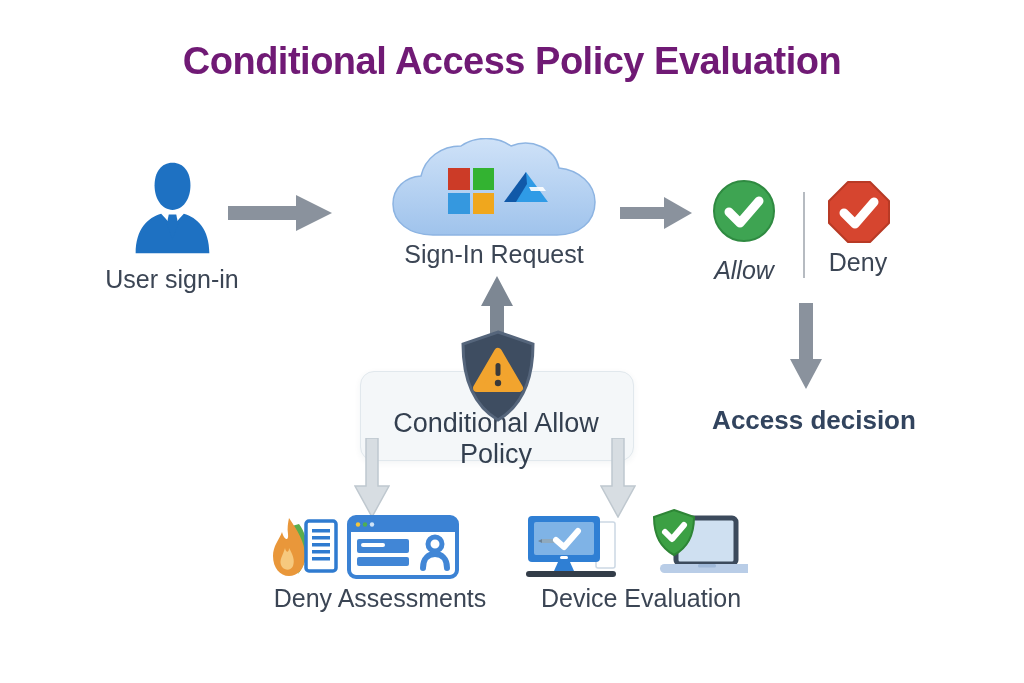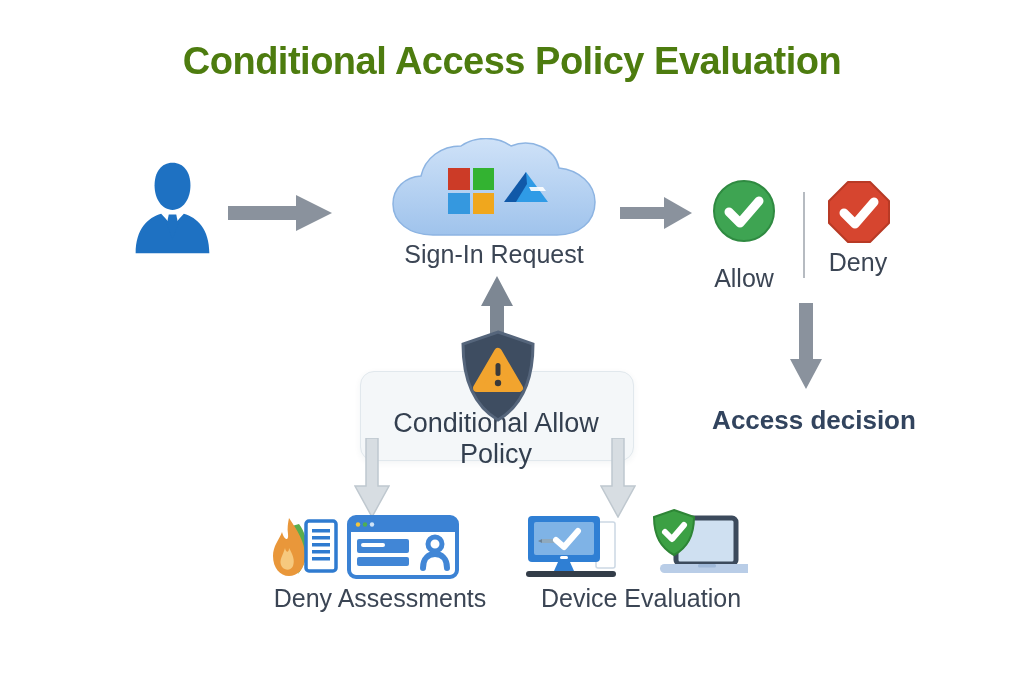--- a/index.html
+++ b/index.html
@@ -4,21 +4,21 @@
 <style>
   html,body{margin:0;padding:0;background:#fff;}
   #canvas{
     position:relative;width:1024px;height:683px;margin:0 auto;
     background:#ffffff;overflow:hidden;
     font-family:"Liberation Sans","DejaVu Sans",sans-serif;
   }
   .abs{position:absolute;}
   .title{
     left:512px;top:40px;transform:translateX(-50%);
-    font-size:38px;font-weight:700;color:#4d7c0f;letter-spacing:-0.5px;
+    font-size:38px;font-weight:700;color:#701a75;letter-spacing:-0.5px;
     white-space:nowrap;
   }
   .node-label{
     transform:translateX(-50%);
     font-size:25px;color:#3b4554;white-space:nowrap;
   }
   .bold-label{font-weight:700;color:#32445e;font-size:26px;}
   .policy-panel{
     left:360px;top:371px;width:272px;height:88px;
     background:#f4f7f9;border:1px solid #e1e8ed;border-radius:14px;
@@ -44,20 +44,21 @@
 <div id="canvas">
 
   <div class="abs title">Conditional Access Policy Evaluation</div>
 
   <svg class="abs" style="left:130px;top:158px;" width="85" height="100" viewBox="0 0 90 104">
     <path d="M45 4 C57 4 64 14 64 28 C64 43 56 54 45 54 C34 54 26 43 26 28 C26 14 33 4 45 4 Z" fill="#1e71c2"></path>
     <path d="M6 100 C6 74 19 62 33 58 L45 71 L57 58 C71 62 84 74 84 100 Z" fill="#1e71c2"></path>
     <path d="M34 57 L45 73 L56 57 Z" fill="#ffffff"></path>
     <path d="M41 59 L49 59 L51 69 L45 85 L39 69 Z" fill="#1e71c2"></path>
   </svg>
+  <div class="abs node-label" style="left:172px;top:265px;">User sign-in</div>
 
   <svg class="abs" style="left:228px;top:193px;" width="106" height="40" viewBox="0 0 106 40">
     <path d="M0 13 H68 V2 L104 20 L68 38 V27 H0 Z" fill="#8a929d"></path>
   </svg>
 
   <svg class="abs" style="left:383px;top:138px;" width="222" height="100" viewBox="0 0 222 100">
     <defs>
       <linearGradient id="cg" x1="0" y1="0" x2="0" y2="1">
         <stop offset="0" stop-color="#cfe2f8"></stop>
         <stop offset="1" stop-color="#9fc3ec"></stop>
@@ -81,21 +82,21 @@
   <div class="abs node-label" style="left:494px;top:240px;">Sign-In Request</div>
 
   <svg class="abs" style="left:620px;top:193px;" width="74" height="40" viewBox="0 0 74 40">
     <path d="M0 14 H44 V4 L72 20 L44 36 V26 H0 Z" fill="#8a929d"></path>
   </svg>
 
   <svg class="abs" style="left:711px;top:178px;" width="66" height="66" viewBox="0 0 66 66">
     <circle cx="33" cy="33" r="30" fill="#3ea452" stroke="#2f8a41" stroke-width="2"></circle>
     <path d="M18 34 L29 45 L48 23" stroke="#ffffff" stroke-width="9" fill="none" stroke-linecap="round" stroke-linejoin="round"></path>
   </svg>
-  <div class="abs node-label" style="left:744px;top:264px;">Allow</div>
+  <div class="abs node-label" style="left:744px;top:256px;font-style:italic;">Allow</div>
 
   <div class="abs divider"></div>
 
   <svg class="abs" style="left:827px;top:180px;" width="64" height="64" viewBox="0 0 64 64">
     <polygon points="21,2 43,2 62,21 62,43 43,62 21,62 2,43 2,21" fill="#d6452f" stroke="#b83a25" stroke-width="2" stroke-linejoin="round"></polygon>
     <path d="M17 33 L28 44 L47 22" stroke="#ffffff" stroke-width="9" fill="none" stroke-linecap="round" stroke-linejoin="round"></path>
   </svg>
   <div class="abs node-label" style="left:858px;top:248px;">Deny</div>
 
   <svg class="abs" style="left:790px;top:303px;" width="32" height="86" viewBox="0 0 32 86">

